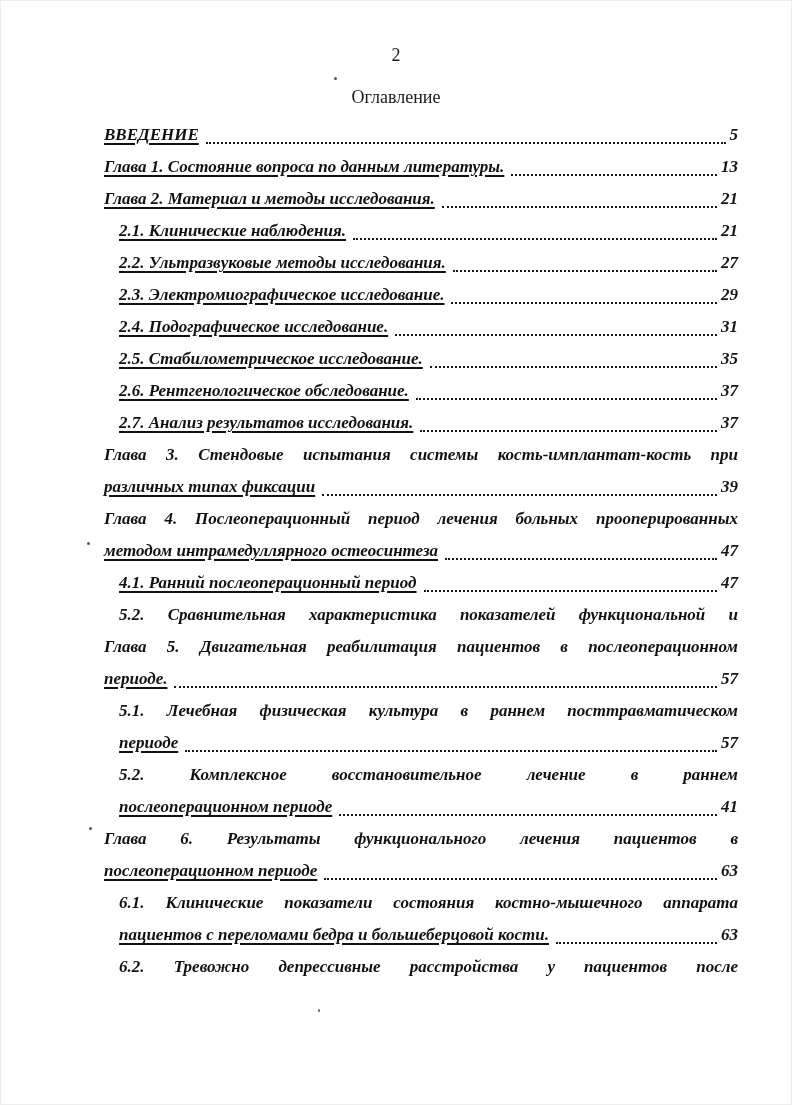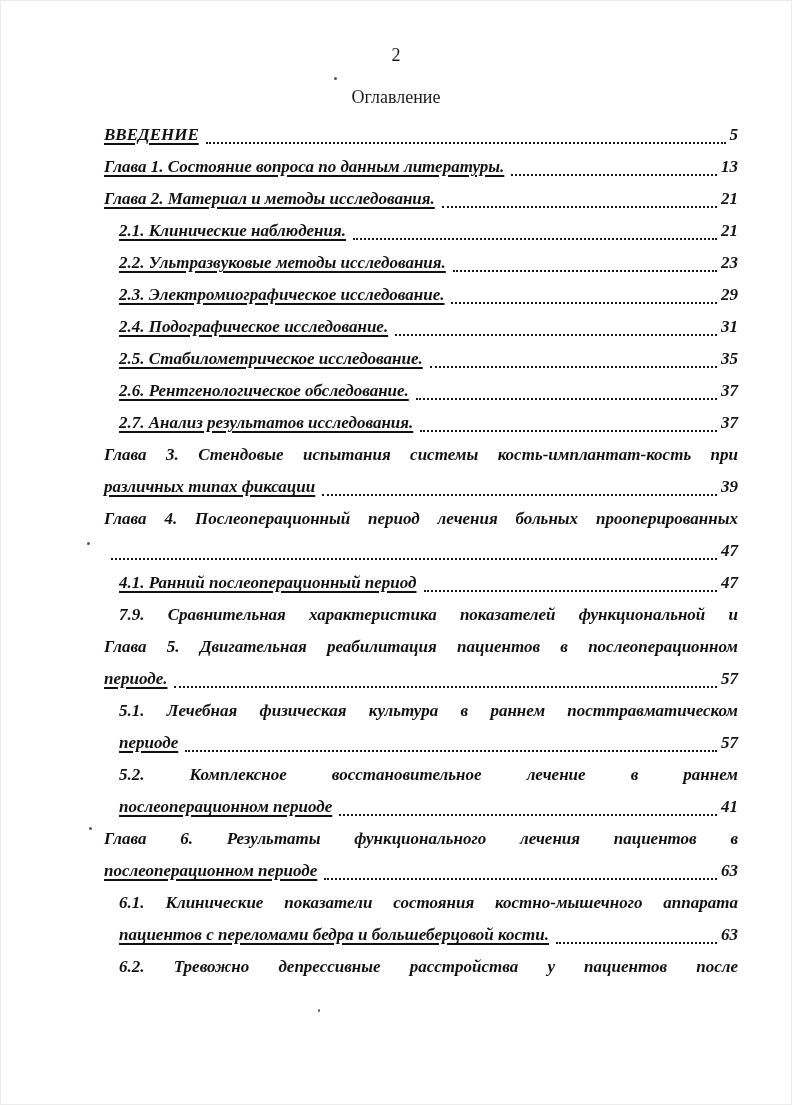--- a/index.html
+++ b/index.html
@@ -111,21 +111,21 @@
       <span class="toc-text">2.1. Клинические наблюдения.</span>
       <span class="leader"></span>
       <span class="pagenum">21</span>
     </div>
   </div>
 
   <div class="toc-entry lvl2">
     <div class="lastline">
       <span class="toc-text">2.2. Ультразвуковые методы исследования.</span>
       <span class="leader"></span>
-      <span class="pagenum">23</span>
+      <span class="pagenum">27</span>
     </div>
   </div>
 
   <div class="toc-entry lvl2">
     <div class="lastline">
       <span class="toc-text">2.3. Электромиографическое исследование.</span>
       <span class="leader"></span>
       <span class="pagenum">29</span>
     </div>
   </div>
@@ -167,35 +167,36 @@
     <div class="lastline">
       <span class="toc-text">различных типах фиксации</span>
       <span class="leader"></span>
       <span class="pagenum">39</span>
     </div>
   </div>
 
   <div class="toc-entry lvl1">
     <div class="jline">Глава 4. Послеоперационный период лечения  больных прооперированных</div>
     <div class="lastline">
+      <span class="toc-text">методом  интрамедуллярного остеосинтеза</span>
       <span class="leader"></span>
       <span class="pagenum">47</span>
     </div>
   </div>
 
   <div class="toc-entry lvl2">
     <div class="lastline">
       <span class="toc-text">4.1. Ранний послеоперационный период</span>
       <span class="leader"></span>
       <span class="pagenum">47</span>
     </div>
   </div>
 
   <div class="toc-entry lvl2">
-    <div class="jline">7.9. Сравнительная характеристика показателей функциональной и</div>
+    <div class="jline">5.2. Сравнительная характеристика показателей функциональной и</div>
   </div>
 
   <div class="toc-entry lvl1">
     <div class="jline">Глава 5. Двигательная реабилитация пациентов в послеоперационном</div>
     <div class="lastline">
       <span class="toc-text">периоде.</span>
       <span class="leader"></span>
       <span class="pagenum">57</span>
     </div>
   </div>

